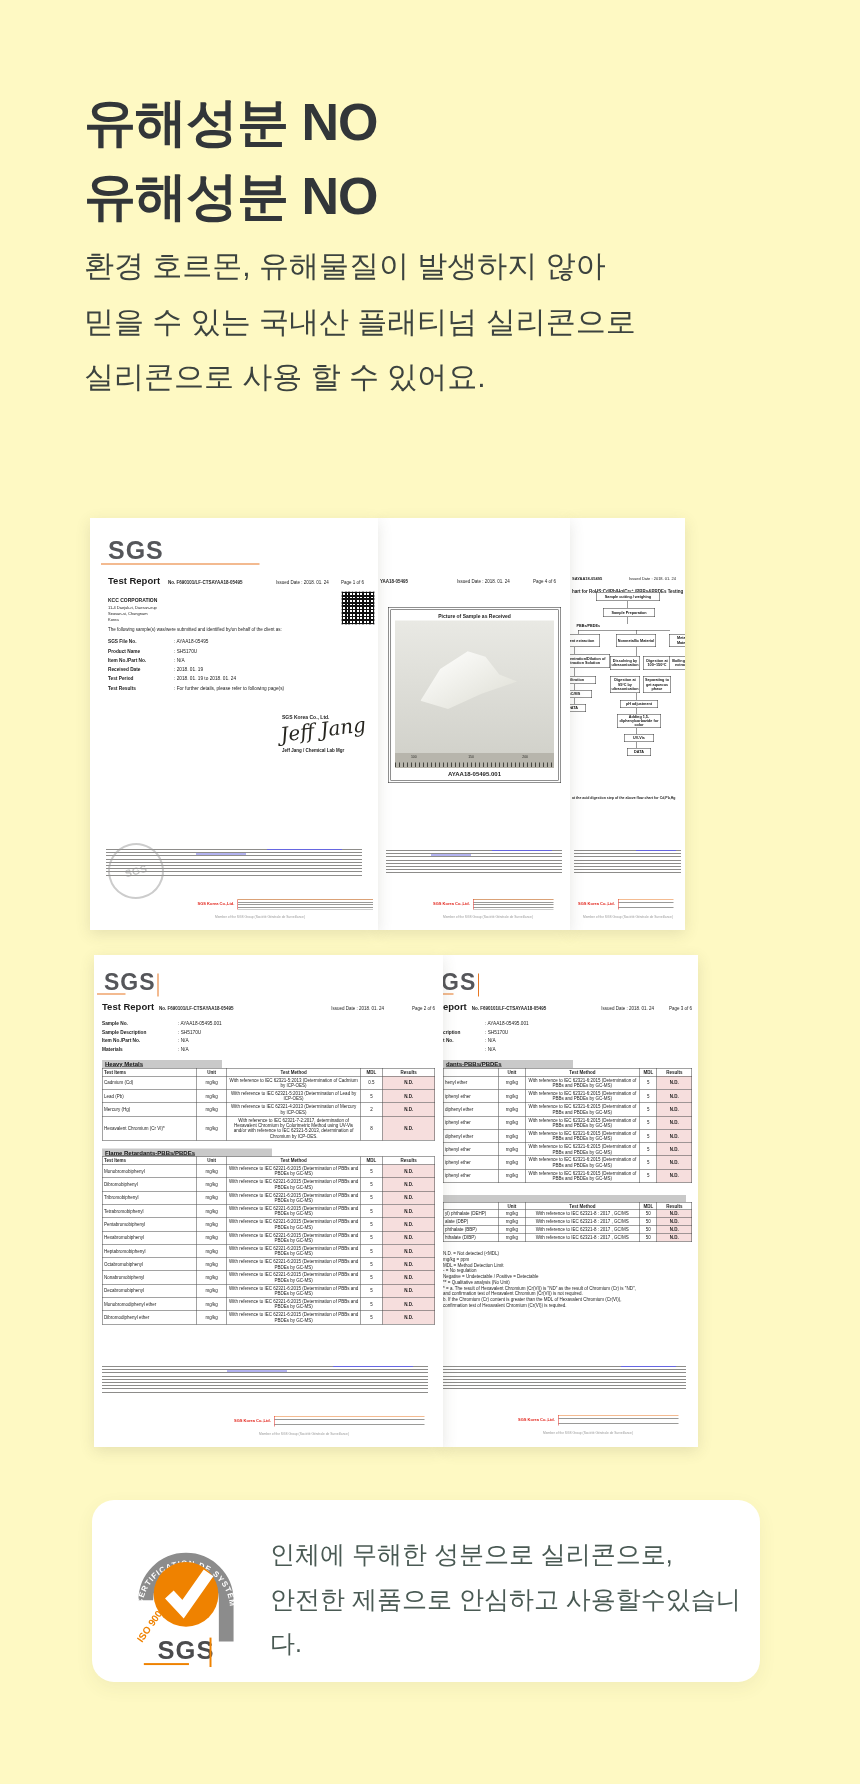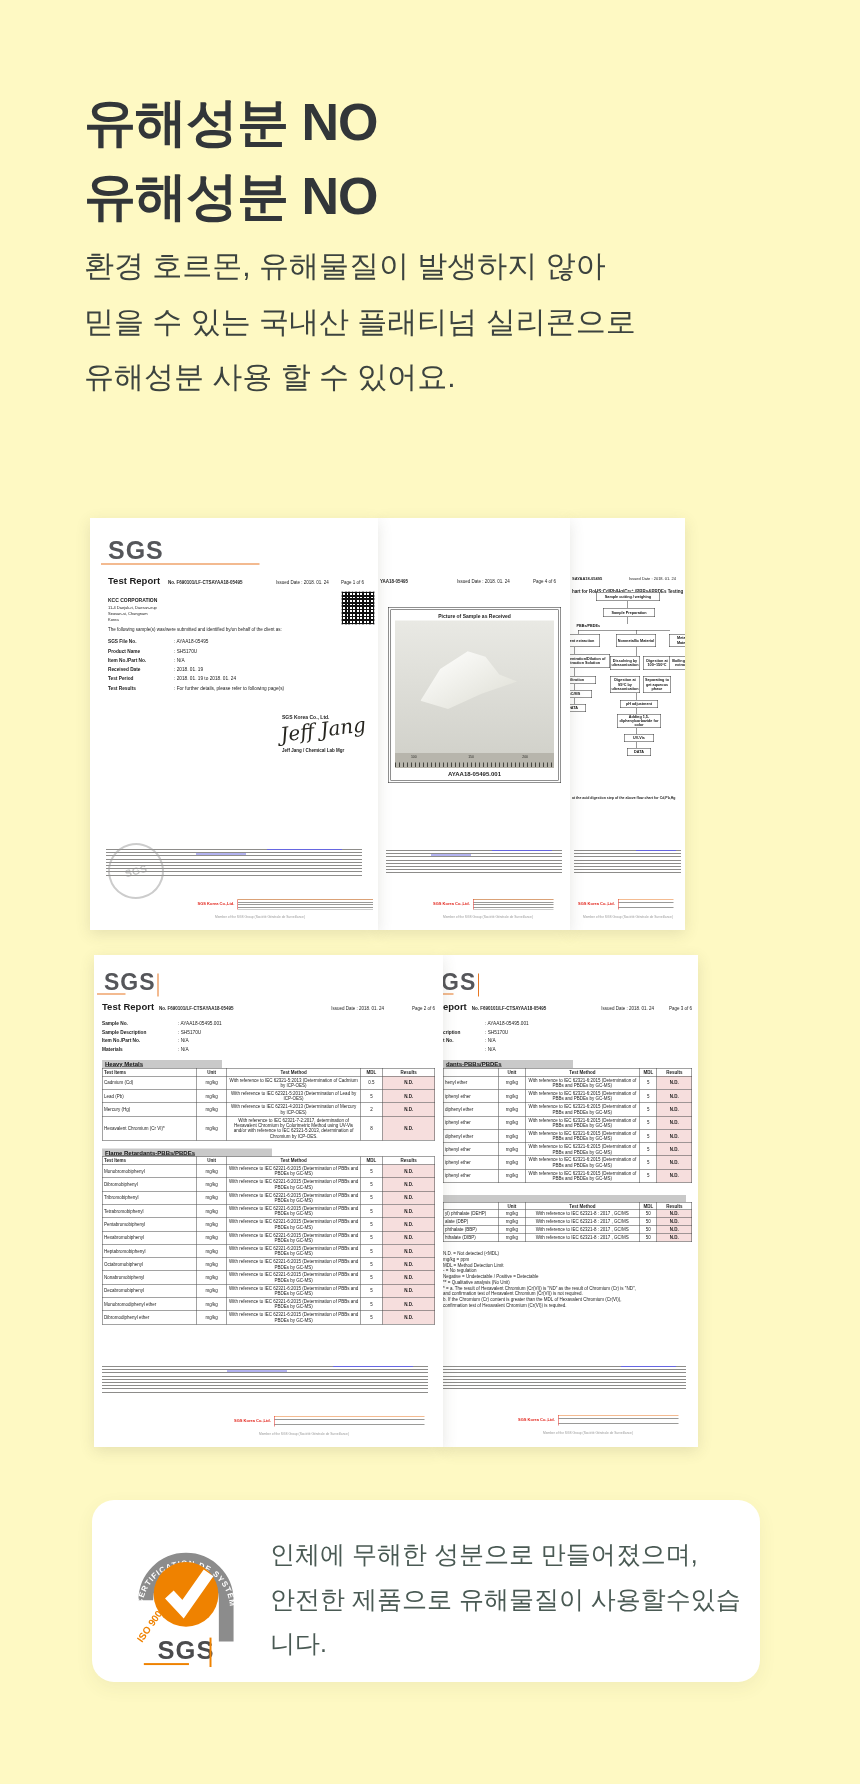--- a/index.html
+++ b/index.html
@@ -86,21 +86,21 @@
 
   <div class="hero-title">
 
   <div>유해성분 NO</div>
       <div>유해성분 NO</div>
     </div>
   <div class="hero-desc">
 
   <div>환경 호르몬, 유해물질이 발생하지 않아</div>
       <div>믿을 수 있는 국내산 플래티넘 실리콘으로</div>
-      <div>유해성분 사용 할 수 있어요.</div>
+      <div>실리콘으로 사용 할 수 있어요.</div>
     </div>
 
   <div class="doc doc1">
       <div class="inner">
     <div class="abs sgs-logo" style="left:36px;top:40px;font-size:50px;">SGS</div>
     <div class="abs t19" style="left:36px;top:114px;">Test Report</div>
     <div class="abs t9 b" style="left:156px;top:124px;">No. F690101/LF-CTSAYAA18-05495</div>
     <div class="abs t9 nw" style="left:372px;top:124px;">Issued Date :  2018. 01. 24</div>
     <div class="abs t9 nw" style="left:502px;top:124px;">Page 1 of 6</div>
     <div class="abs t10 b" style="left:36px;top:158px;">KCC CORPORATION</div>
@@ -637,18 +637,18 @@
         <textPath href="#arcpath" startOffset="4%">CERTIFICATION DE SYSTEME</textPath>
       </text>
       <circle cx="65" cy="80" r="33" fill="#EF8200"></circle>
       <path d="M 48 80 L 62 95 L 88 58" stroke="#ffffff" stroke-width="12" fill="none"></path>
       <text transform="rotate(-55 26 114)" x="10" y="118" font-size="10" font-weight="bold" fill="#EF8200">ISO 9001</text>
       <text x="65" y="146" text-anchor="middle" font-size="26" font-weight="800" fill="#4b4b4d" letter-spacing="1">SGS</text>
       <rect x="22" y="150" width="46" height="2" fill="#EF8200"></rect>
       <rect x="89" y="124" width="2" height="30" fill="#EF8200"></rect>
     </svg>
     <div class="cert-text">
-      <div class="cert-line">인체에 무해한 성분으로 만들어졌으며,</div>
-      <div class="cert-line">안전한 제품으로 유해물질이 사용할수있습니다.</div>
+      <div class="cert-line">인체에 무해한 성분으로 실리콘으로,</div>
+      <div class="cert-line">안전한 제품으로 안심하고 사용할수있습니다.</div>
     </div>
   </div>
 
 </div>
 
 </body></html>

